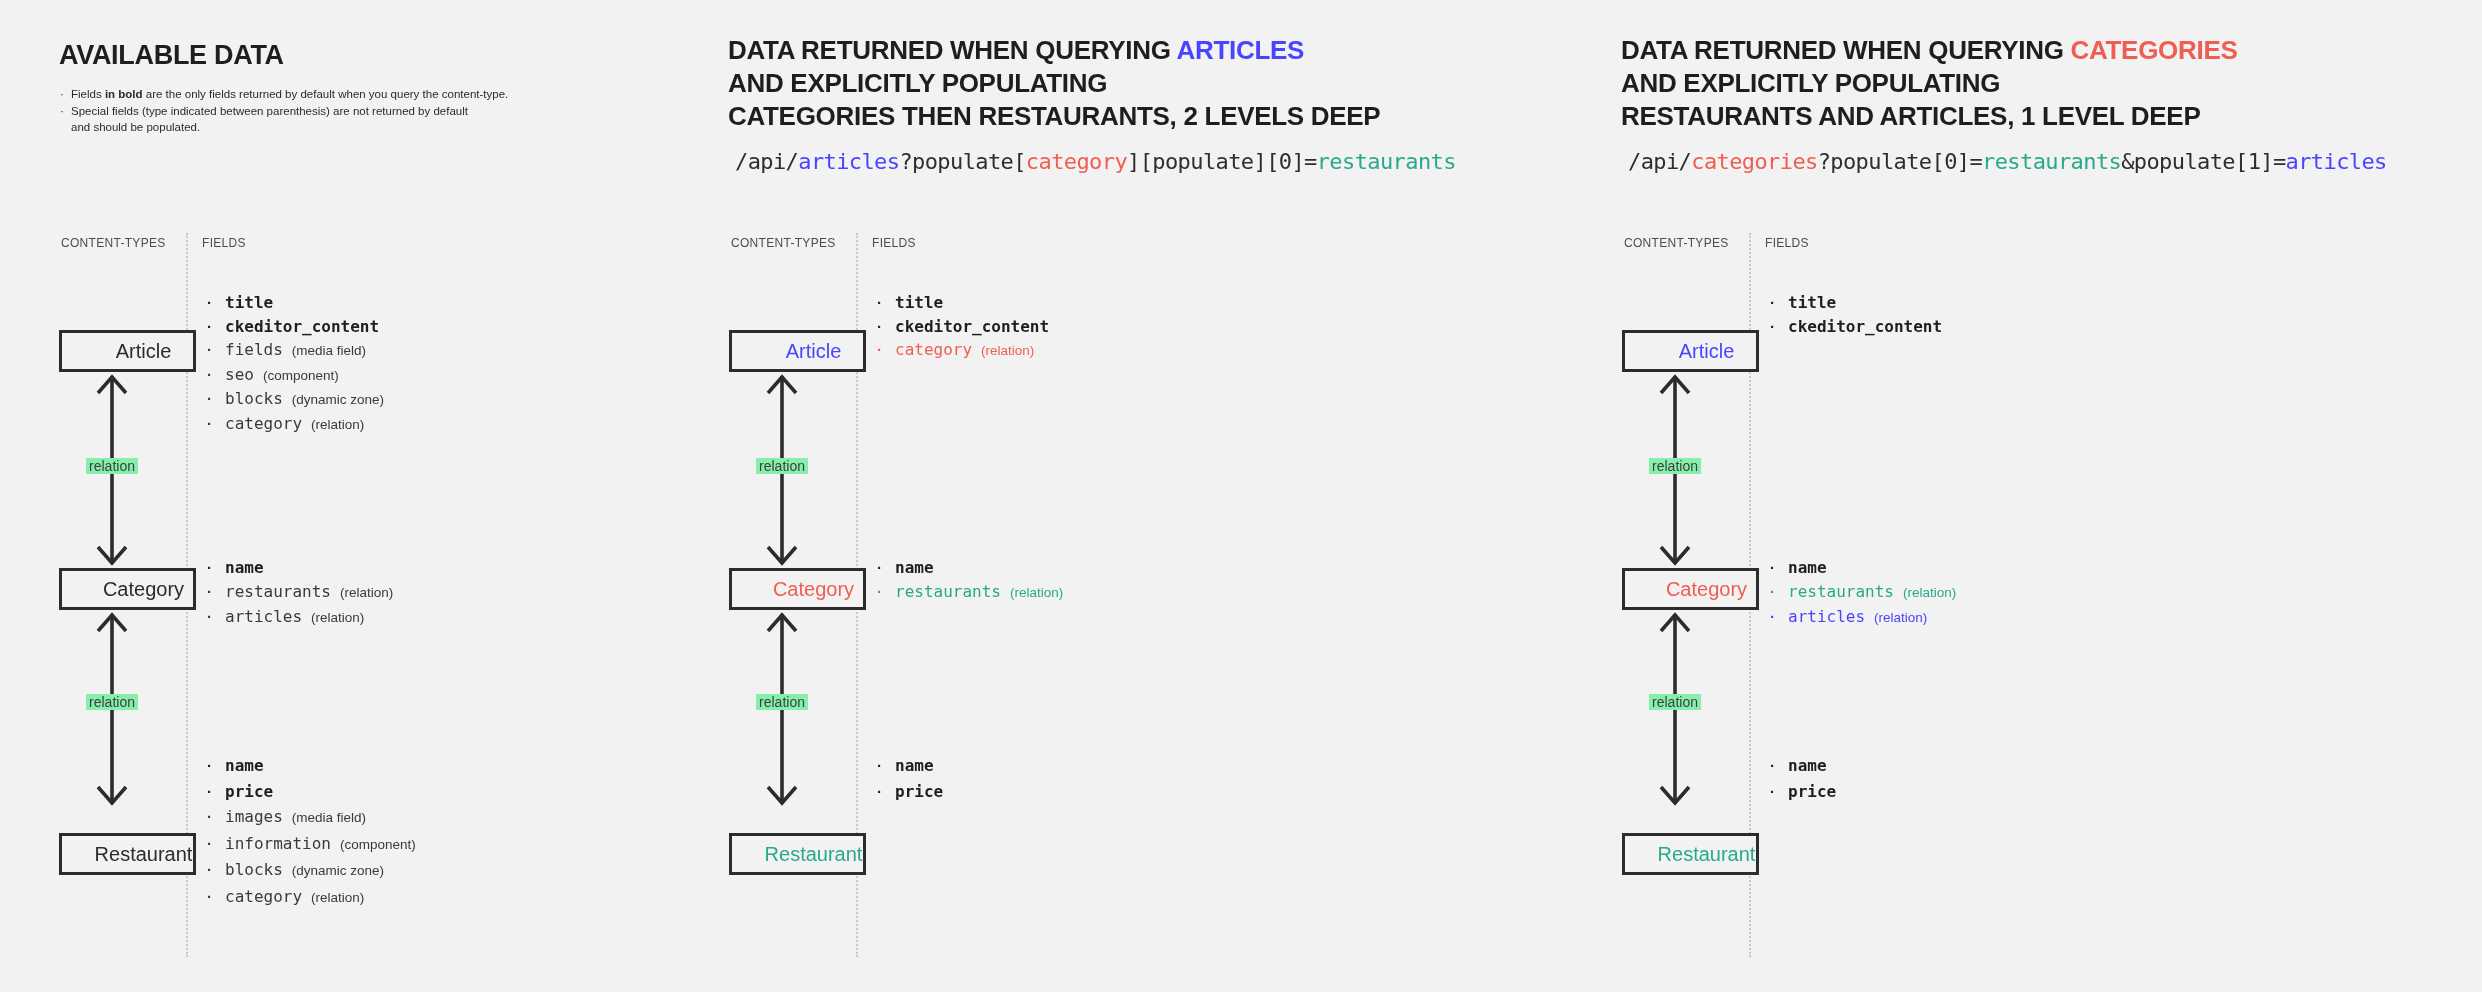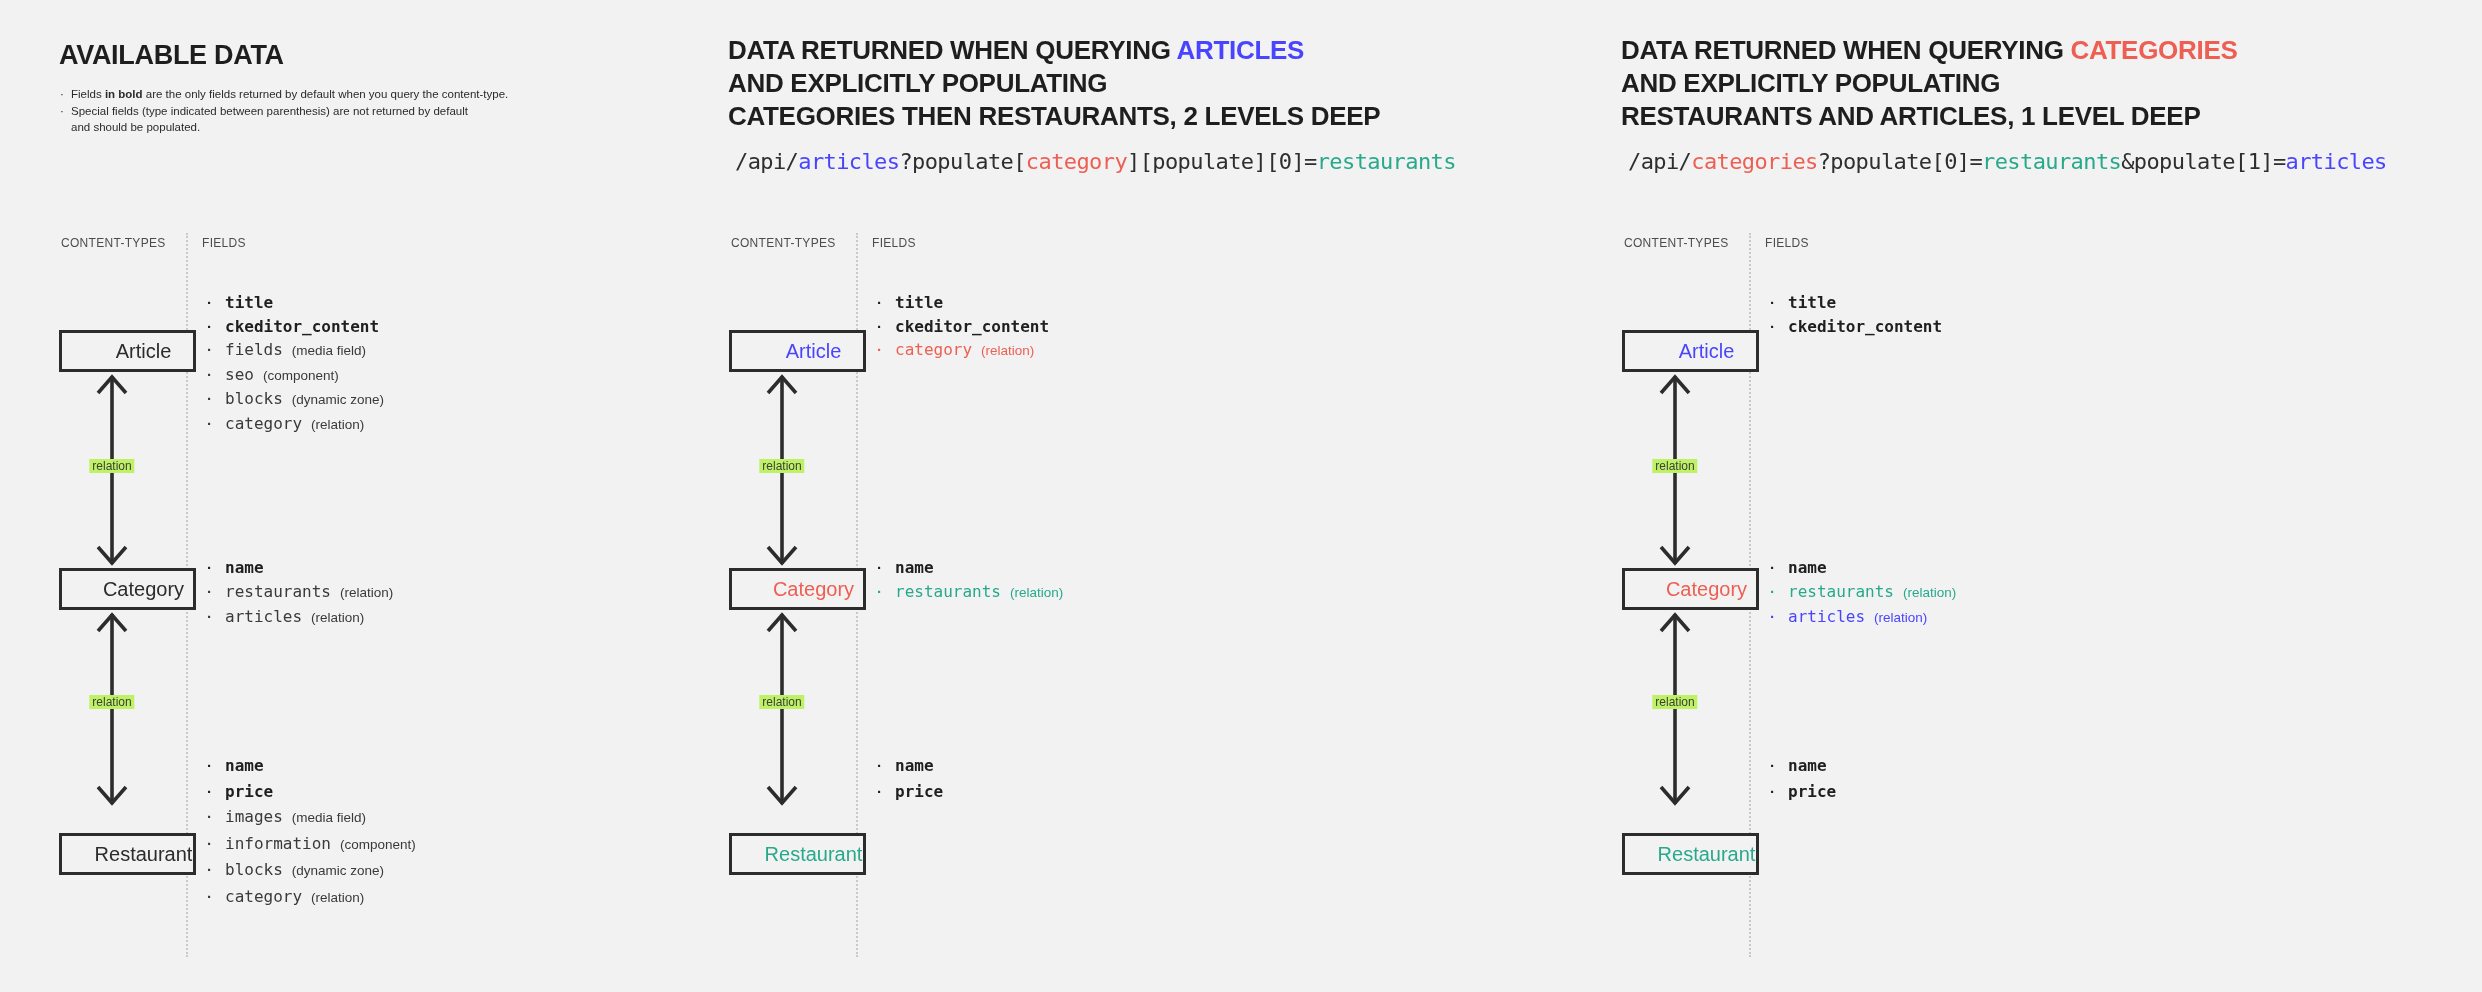--- a/index.html
+++ b/index.html
@@ -29,22 +29,22 @@
   .lbl-ct{left:4px;} .lbl-f{left:145px;}
   .sep{position:absolute;left:129px;top:233px;height:724px;width:0;border-left:2px dotted #c9c9c9;}
 
   .ctbox{position:absolute;left:2px;width:99px;height:36px;border:3px solid #2c2c2c;
          display:flex;align-items:center;justify-content:center;font-size:20px;color:#2c2c2c;
          background:#f2f2f2;padding-left:32px;}
   .b-article{top:330px;} .b-category{top:568px;} .b-restaurant{top:833px;}
   .t-blue{color:#4945ff;} .t-red{color:#ee5e52;} .t-teal{color:#28a98c;}
 
   .conn{position:absolute;left:33px;} .conn1{top:372px;} .conn2{top:610px;}
-  .rel{position:absolute;left:55px;transform:translate(-50%,-50%);background:#bef264;
-       padding:0 3px;font-size:12px;color:#3e3e3e;white-space:nowrap;}
+  .rel{position:absolute;left:55px;transform:translate(-50%,-50%);background:#86efac;
+       padding:0 3px;font-size:14px;color:#3e3e3e;white-space:nowrap;}
   .rel1{top:466px;} .rel2{top:702px;}
 
   .flist{position:absolute;left:150px;white-space:nowrap;}
   .fl-article{top:291px;} .fl-article .frow{line-height:23.5px;}
   .fl-category{top:556px;} .fl-category .frow{line-height:24px;}
   .fl-restaurant{top:753px;} .fl-restaurant .frow{line-height:25.5px;}
   .frow{font-family:"DejaVu Sans Mono",monospace;font-size:16px;color:#3a3a3a;}
   .dot{display:inline-block;width:18px;font-family:"Liberation Sans",sans-serif;
        font-size:15px;font-weight:bold;}
   .ftype{font-family:"Liberation Sans",sans-serif;font-size:13.5px;margin-left:9px;text-align:right;}

